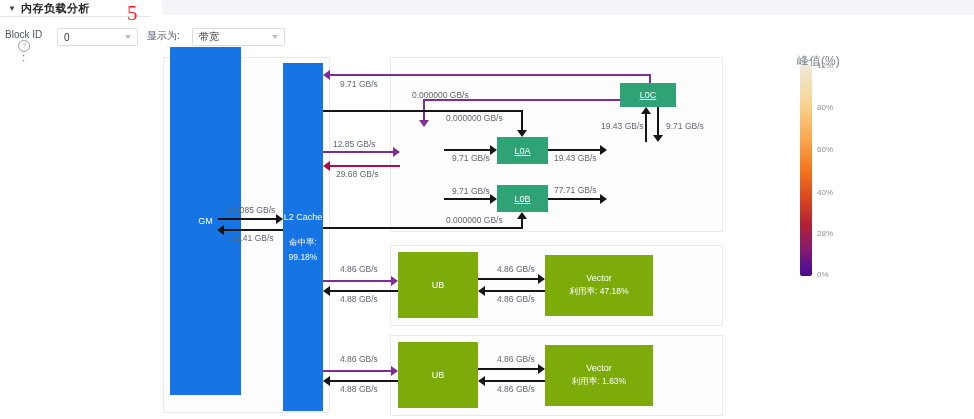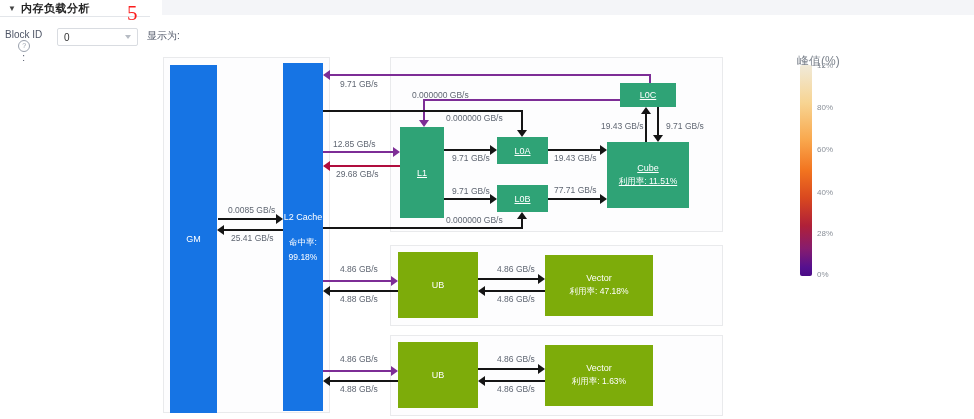--- a/index.html
+++ b/index.html
@@ -71,49 +71,46 @@
   <div class="ctl lbl1">
     <span>Block ID</span>
     <span class="help">?</span>
     <span>:</span>
   </div>
   <div class="sel sel1">
     <span>0</span>
     <span class="chev"></span>
   </div>
   <div class="ctl lbl2">显示为:</div>
+  <div class="sel sel2">
+    <span>带宽</span>
+    <span class="chev"></span>
+  </div>
 
   <div class="panel" style="left:163px;top:57px;width:167px;height:356px"></div>
   <div class="panel" style="left:390px;top:57px;width:333px;height:175px"></div>
   <div class="panel" style="left:390px;top:245px;width:333px;height:81px"></div>
   <div class="panel" style="left:390px;top:335px;width:333px;height:81px"></div>
 
-  <div class="node blue" style="left:170px;top:65px;width:47px;height:348px">
+  <div class="node blue" style="left:170px;top:47px;width:71px;height:348px">
     <span class="n-lbl">GM</span>
   </div>
   <div class="node blue" style="left:283px;top:63px;width:40px;height:348px">
     <span class="n-lbl">L2 Cache</span>
     <span class="n-sub" style="margin-top:12px">命中率:</span>
     <span class="n-sub">99.18%</span>
   </div>
-  <div class="node green" style="left:400px;top:127px;width:44px;height:91px">
-    <span class="n-lbl">L1</span>
-  </div>
   <div class="node green" style="left:497px;top:137px;width:51px;height:27px">
     <span class="n-lbl">L0A</span>
   </div>
   <div class="node green" style="left:497px;top:185px;width:51px;height:27px">
     <span class="n-lbl">L0B</span>
   </div>
   <div class="node green" style="left:620px;top:83px;width:56px;height:24px">
     <span class="n-lbl">L0C</span>
-  </div>
-  <div class="node green" style="left:607px;top:142px;width:82px;height:66px">
-    <span class="n-lbl">Cube</span>
-    <span class="n-sub">利用率: 11.51%</span>
   </div>
   <div class="node olive" style="left:398px;top:252px;width:80px;height:66px">
     <span class="n-lbl">UB</span>
   </div>
   <div class="node olive" style="left:545px;top:255px;width:108px;height:61px">
     <span class="n-lbl">Vector</span>
     <span class="n-sub">利用率: 47.18%</span>
   </div>
   <div class="node olive" style="left:398px;top:342px;width:80px;height:66px">
     <span class="n-lbl">UB</span>

